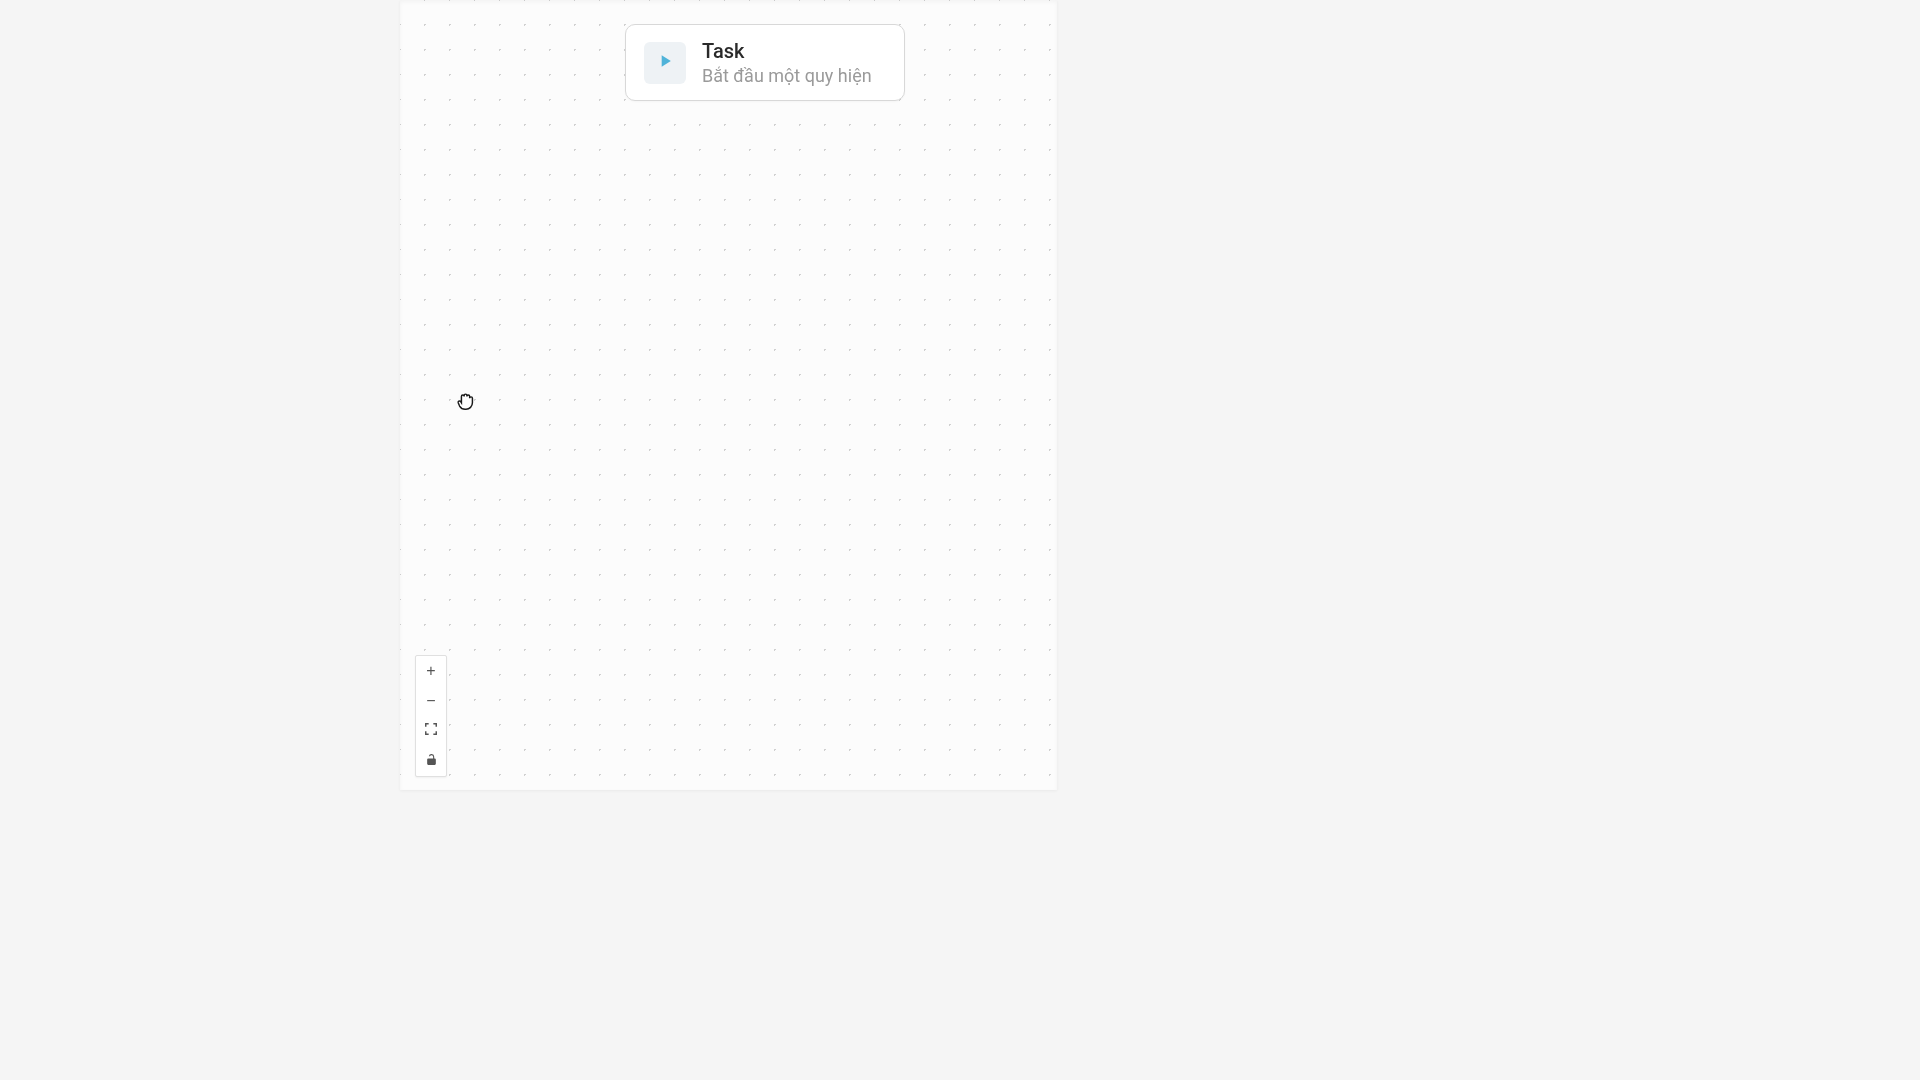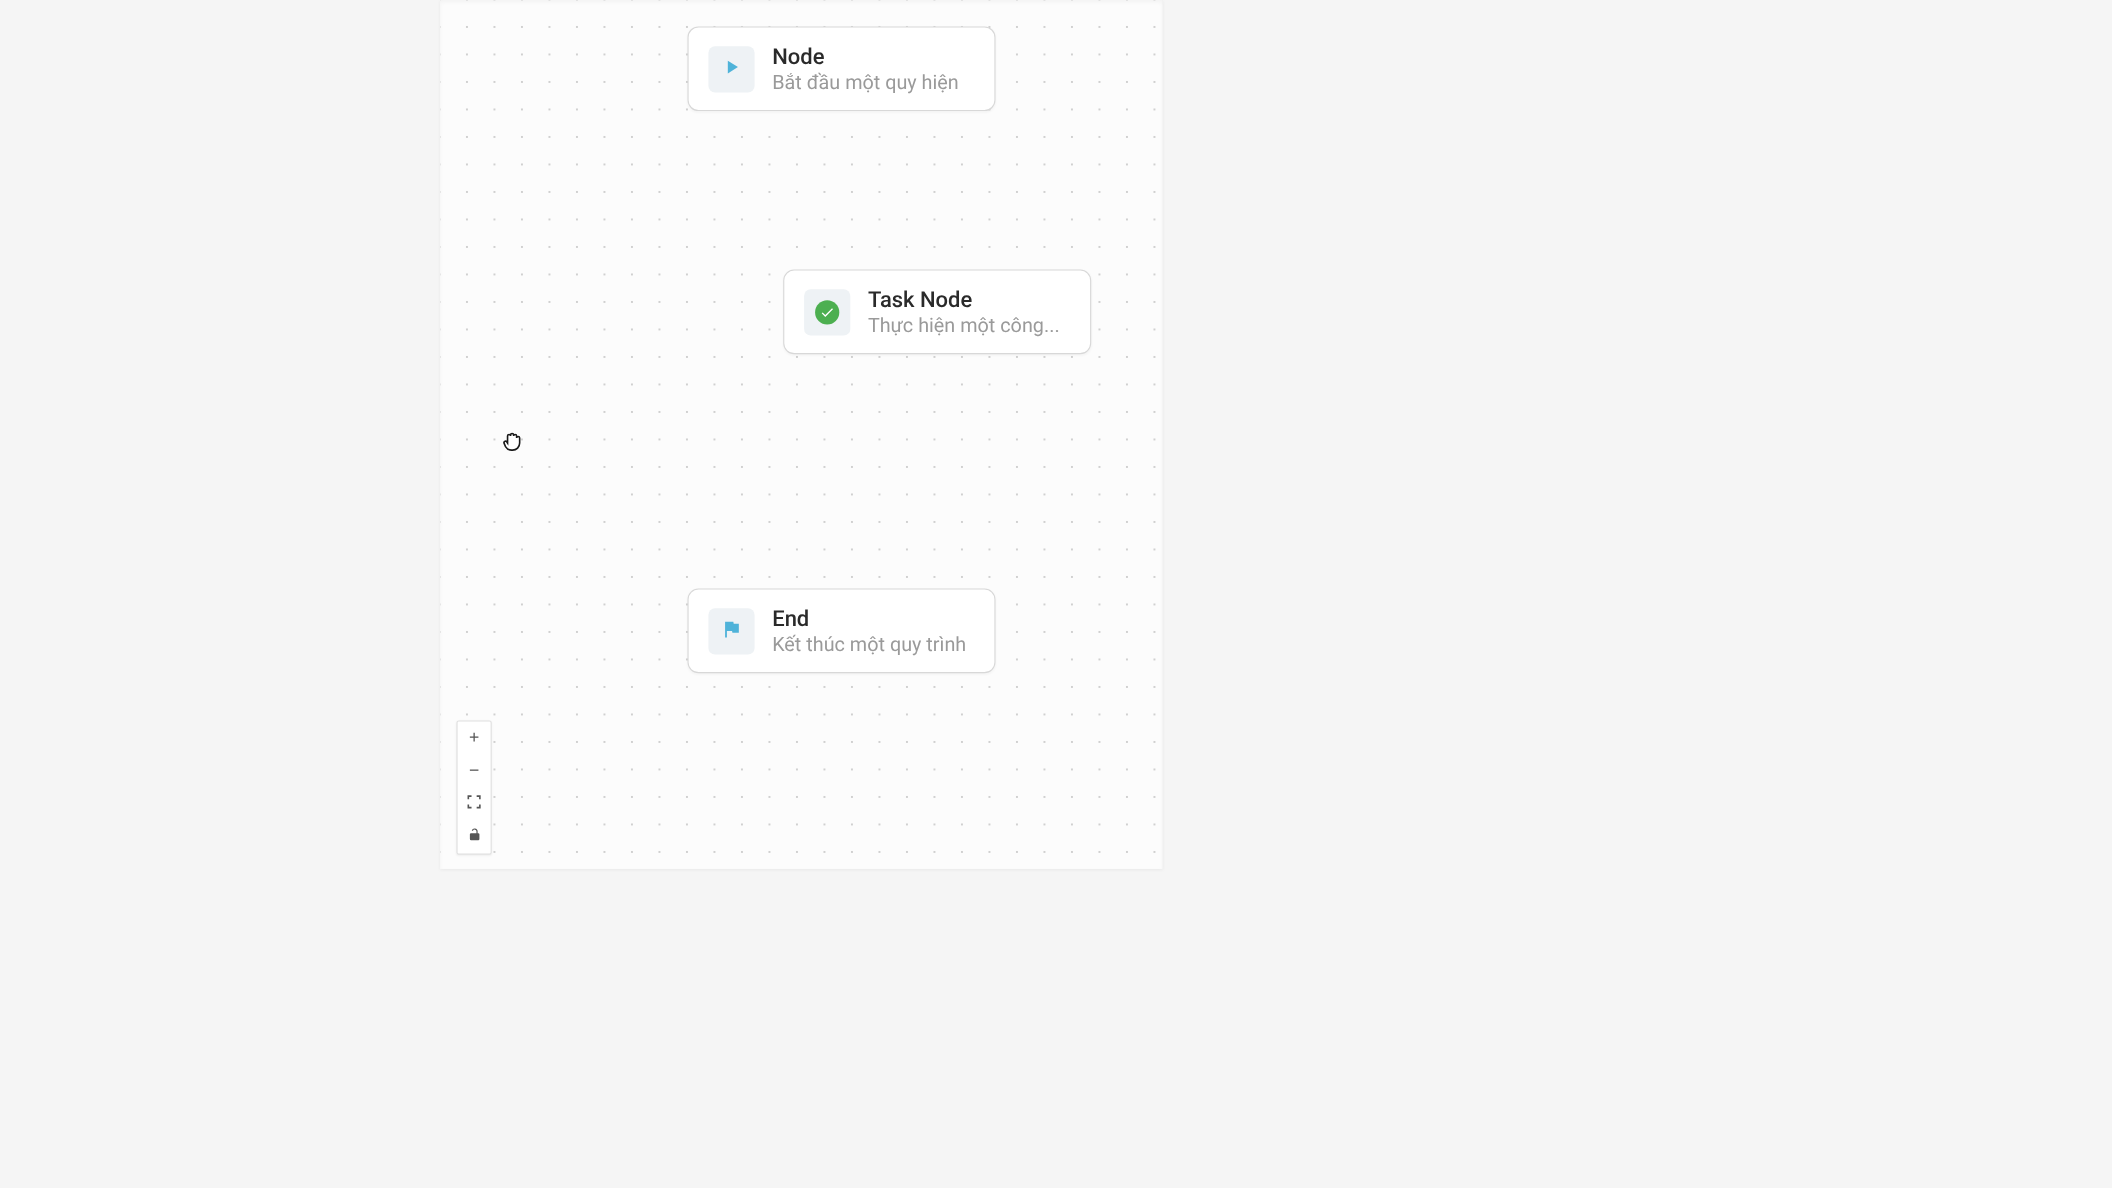--- a/index.html
+++ b/index.html
@@ -154,52 +154,26 @@
 
   <div class="node node-start">
     <div class="node-icon-box">
       <span class="play-icon">
         <svg viewBox="0 0 24 24" fill="#4fb3d9">
           <path d="M8 5v14l11-7z"></path>
         </svg>
       </span>
     </div>
     <div class="node-text">
-      <span class="node-title">Node</span>
+      <span class="node-title">Task</span>
       <span class="node-subtitle">Bắt đầu một quy hiện</span>
     </div>
   </div>
 
-  <div class="node node-task">
-    <div class="node-icon-box">
-      <span class="check-circle">
-        <svg viewBox="0 0 24 24" width="14" height="14" fill="#ffffff">
-          <path d="M9 16.17L4.83 12l-1.42 1.41L9 19 21 7l-1.41-1.41z"></path>
-        </svg>
-      </span>
-    </div>
-    <div class="node-text">
-      <span class="node-title">Task Node</span>
-      <span class="node-subtitle">Thực hiện một công...</span>
-    </div>
-  </div>
-
-  <div class="node node-end">
-    <div class="node-icon-box">
-      <span class="flag-icon">
-        <svg viewBox="0 0 24 24" fill="#4fb3d9">
-          <path d="M14.4 6L14 4H5v17h2v-7h5.6l.4 2h7V6z"></path>
-        </svg>
-      </span>
-    </div>
-    <div class="node-text">
-      <span class="node-title">End</span>
-      <span class="node-subtitle">Kết thúc một quy trình</span>
-    </div>
-  </div>
+
 
 </div>
 
 <div class="controls-panel">
   <button class="control-btn">
     <span>+</span>
   </button>
   <button class="control-btn">
     <span>−</span>
   </button>

